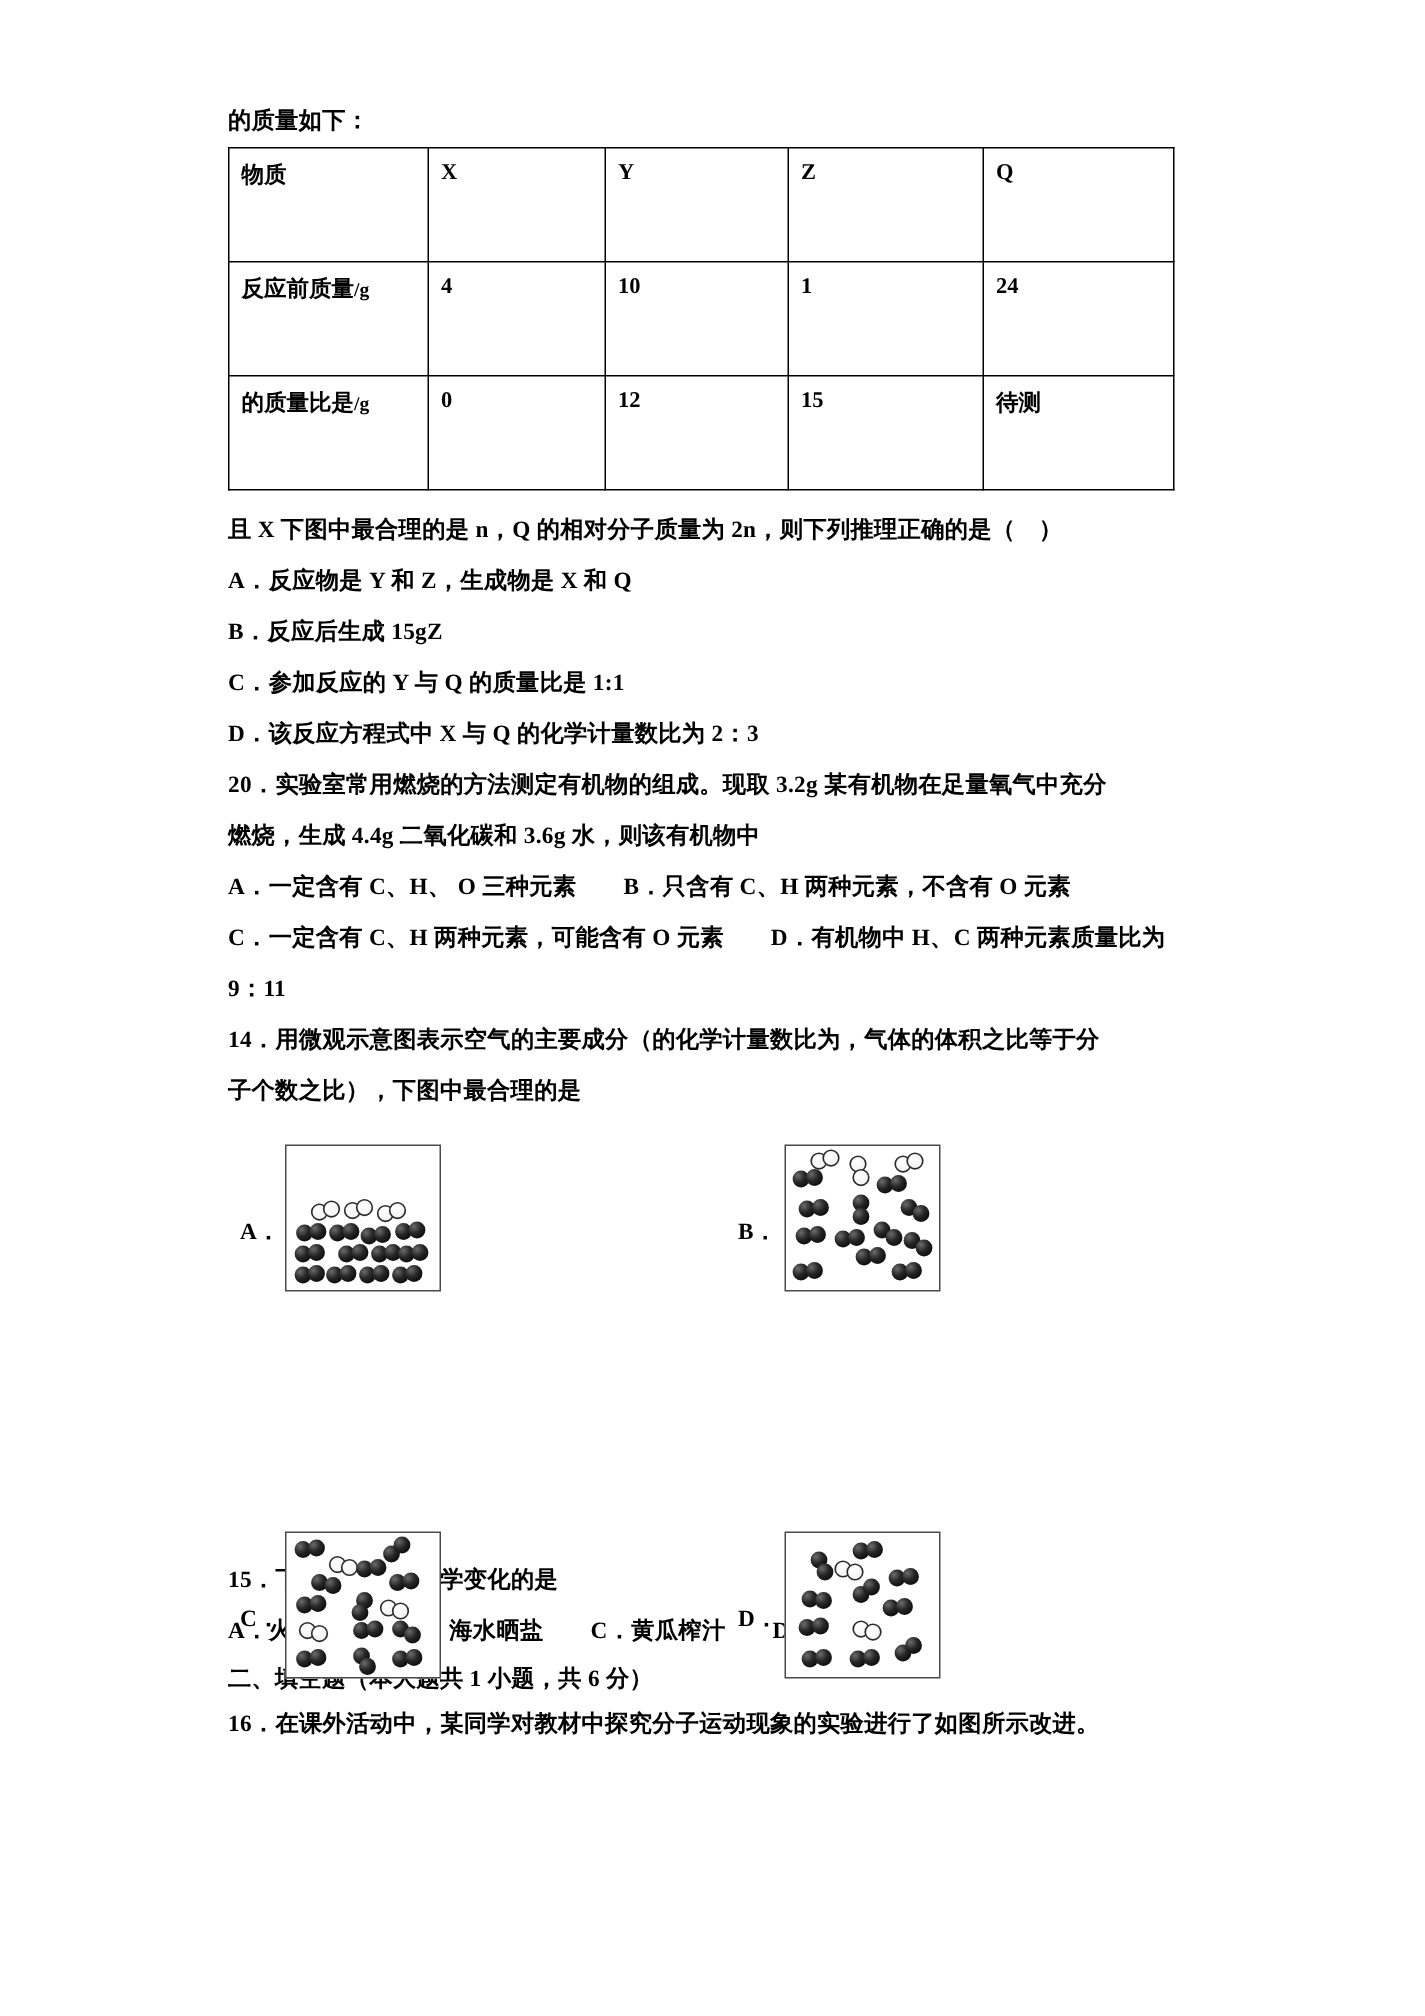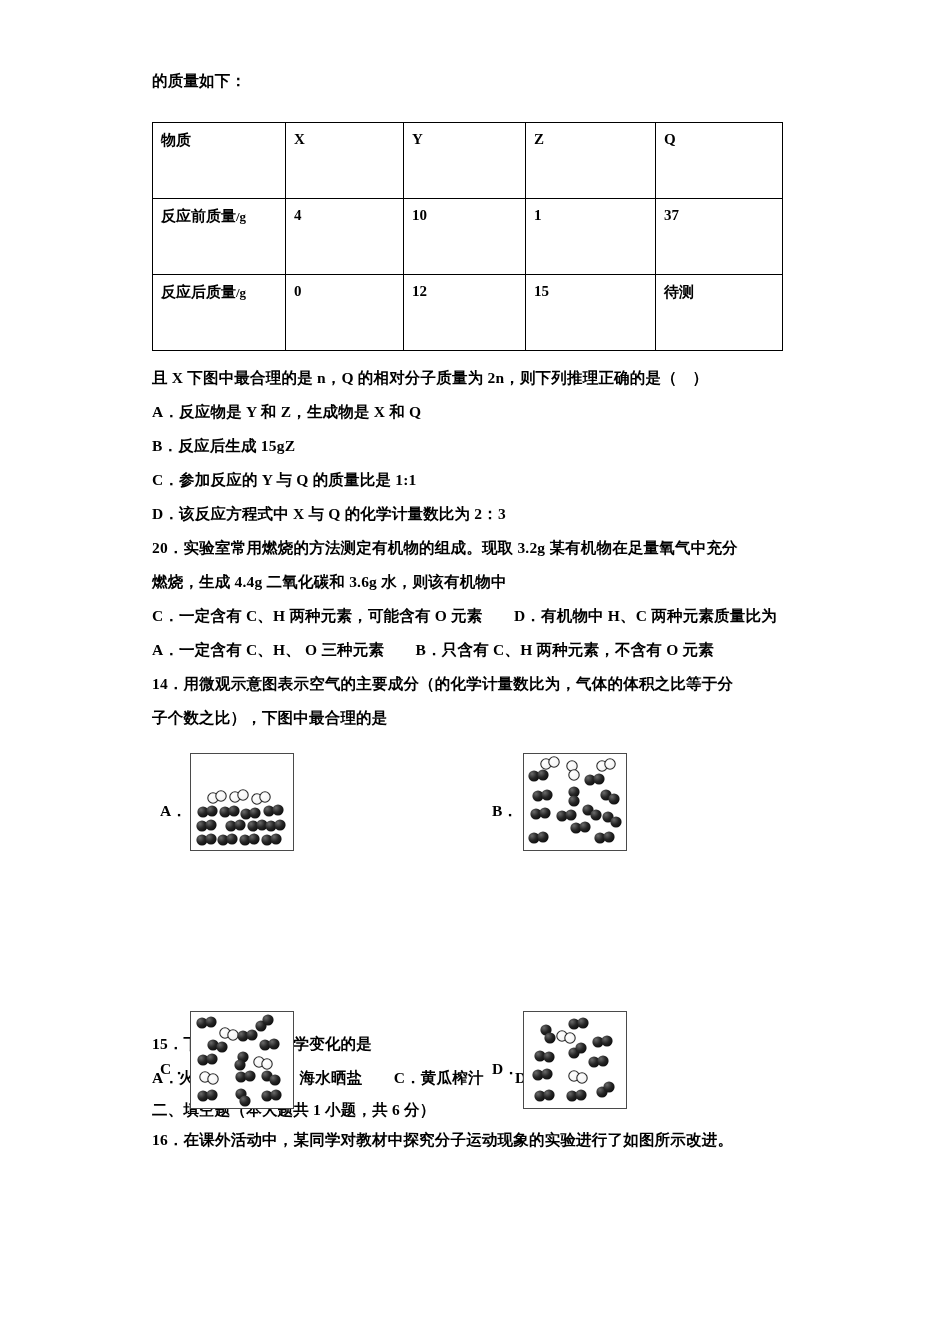--- a/index.html
+++ b/index.html
@@ -34,21 +34,21 @@
     font-weight: bold;
     line-height: 34px;
     white-space: nowrap;
     letter-spacing: 0.2px;
   }
 
   
   table.masstable {
     border-collapse: collapse;
     width: 630px;
-    margin-top: 24px;
+    margin-top: 0;
     table-layout: fixed;
   }
   table.masstable td {
     border: 1.4px solid #000000;
     vertical-align: top;
     padding: 8px 0 0 8px;
     font-size: 15px;
     font-weight: bold;
     height: 76px;
     box-sizing: border-box;
@@ -118,44 +118,45 @@
           <td>X</td>
           <td>Y</td>
           <td>Z</td>
           <td>Q</td>
         </tr>
         <tr>
           <td><span>反应前质量</span><span class="unit">/g</span></td>
           <td>4</td>
           <td>10</td>
           <td>1</td>
-          <td>37</td>
+          <td>24</td>
         </tr>
         <tr>
-          <td><span>反应后质量</span><span class="unit">/g</span></td>
+          <td><span>的质量比是</span><span class="unit">/g</span></td>
           <td>0</td>
           <td>12</td>
           <td>15</td>
           <td>待测</td>
         </tr>
       </tbody>
     </table>
 
     <div class="spacer-sm"></div>
 
     <div class="line">且 X 下图中最合理的是 n，Q 的相对分子质量为 2n，则下列推理正确的是（　）</div>
     <div class="line">A．反应物是 Y 和 Z，生成物是 X 和 Q</div>
     <div class="line">B．反应后生成 15gZ</div>
     <div class="line">C．参加反应的 Y 与 Q 的质量比是 1:1</div>
     <div class="line">D．该反应方程式中 X 与 Q 的化学计量数比为 2：3</div>
 
     <div class="line"><span>20．</span><span>实验室常用燃烧的方法测定有机物的组成。现取 3.2g 某有机物在足量氧气中充分</span></div>
     <div class="line">燃烧，生成 4.4g 二氧化碳和 3.6g 水，则该有机物中</div>
+    <div class="line">A．一定含有 C、H、 O 三种元素　　B．只含有 C、H 两种元素，不含有 O 元素</div>
     <div class="line">C．一定含有 C、H 两种元素，可能含有 O 元素　　D．有机物中 H、C 两种元素质量比为</div>
-    <div class="line">A．一定含有 C、H、 O 三种元素　　B．只含有 C、H 两种元素，不含有 O 元素</div>
+    <div class="line">9：11</div>
 
     <div class="line"><span>14．</span><span>用微观示意图表示空气的主要成分（的化学计量数比为，气体的体积之比等于分</span></div>
     <div class="line">子个数之比），下图中最合理的是</div>
 
     <div class="spacer-md"></div>
 
     <div class="figwrap">
 
       <div class="figrow fr1">
         <span class="optlabel lblA">A．</span>

